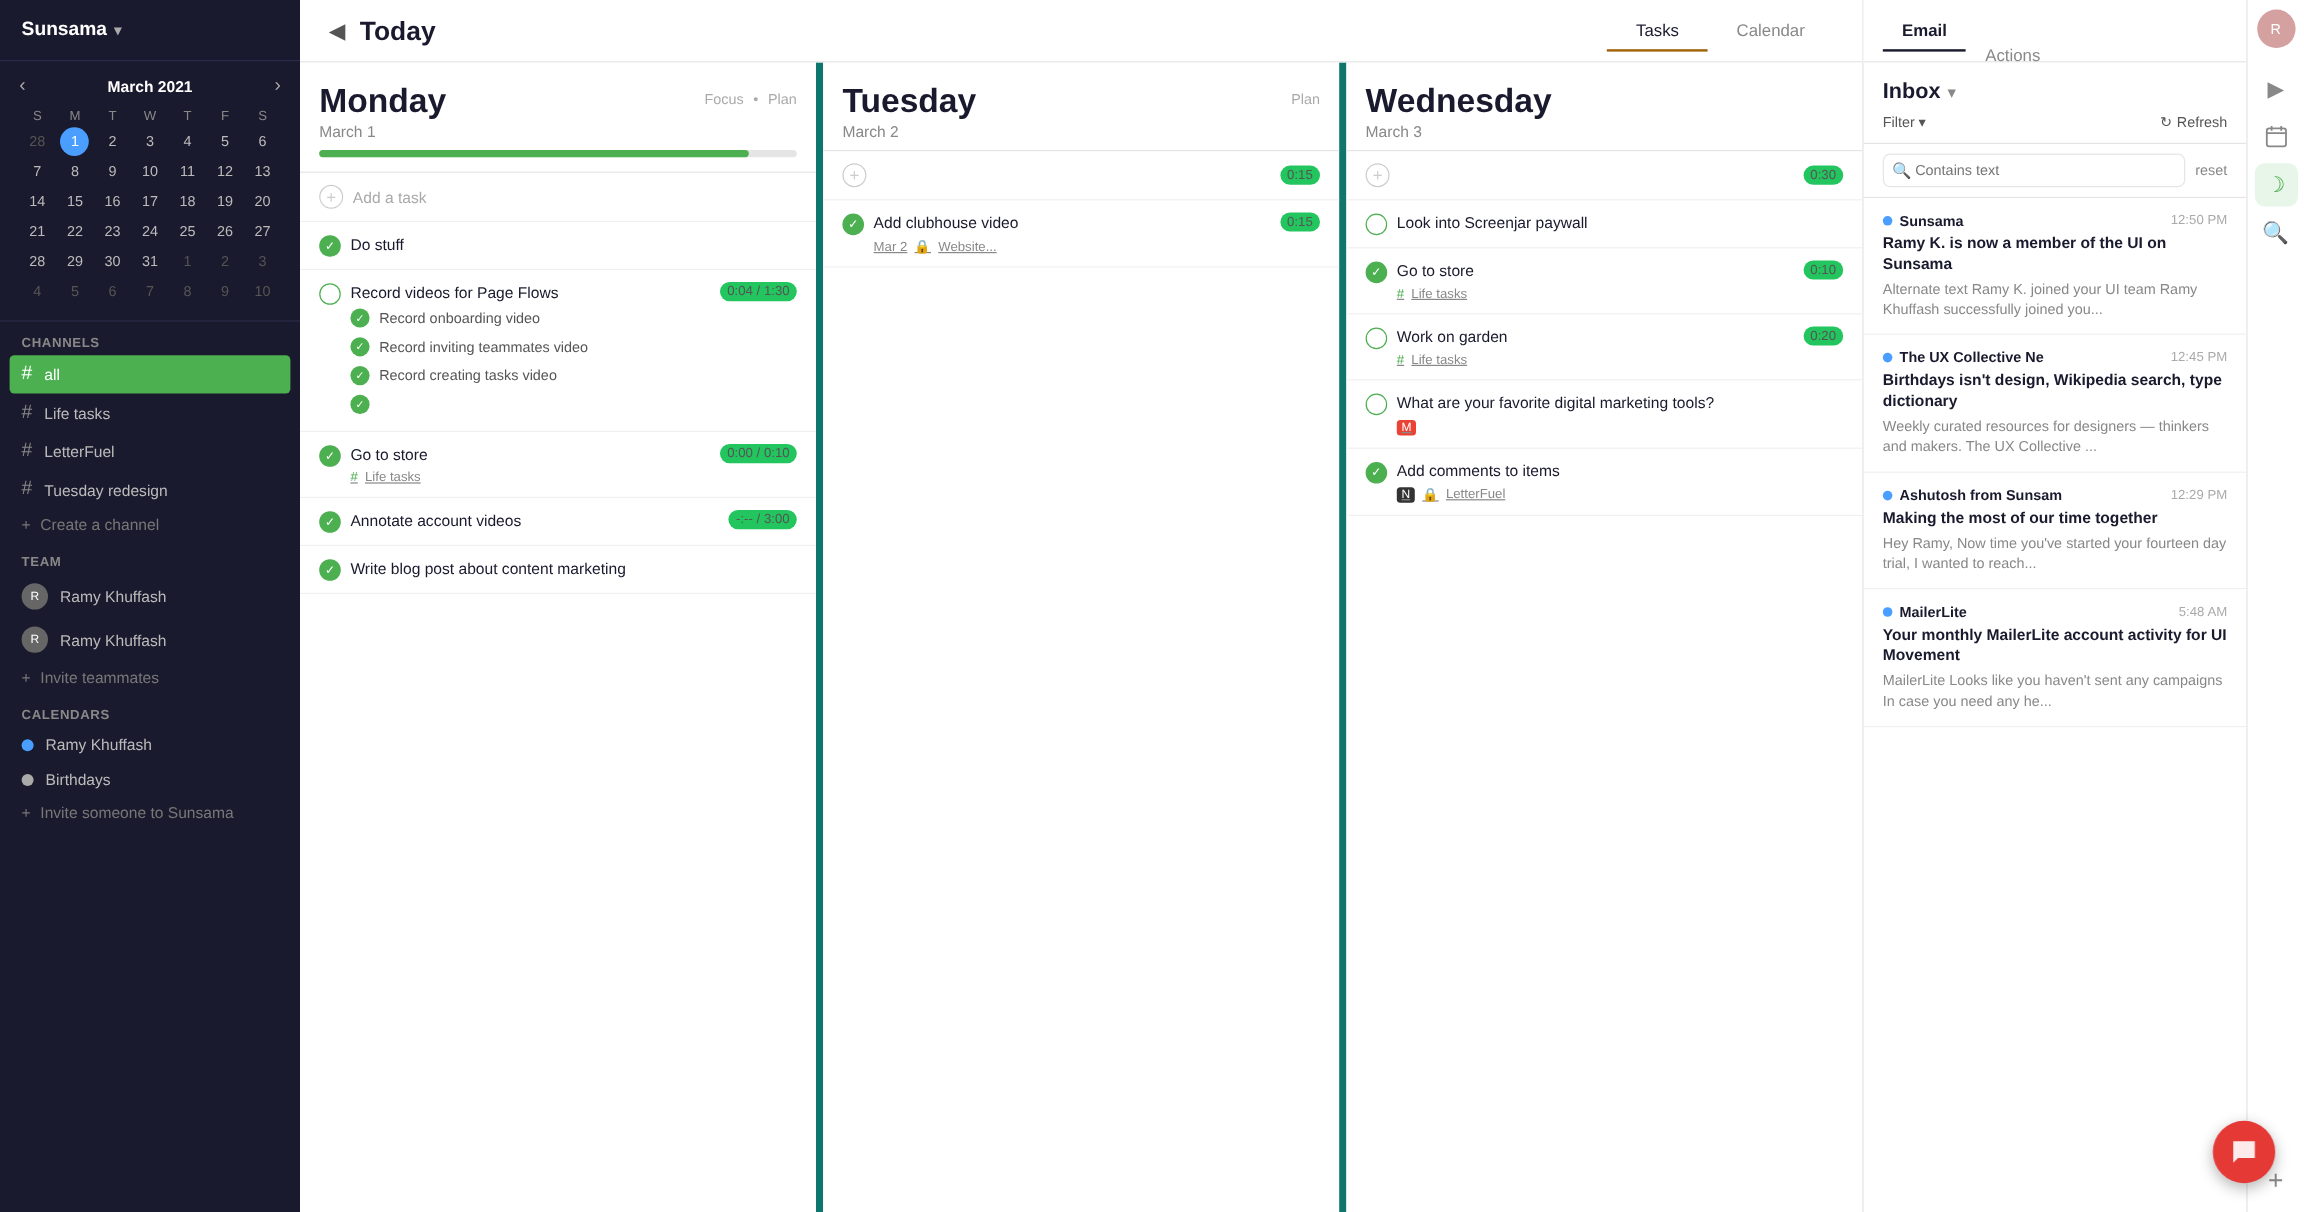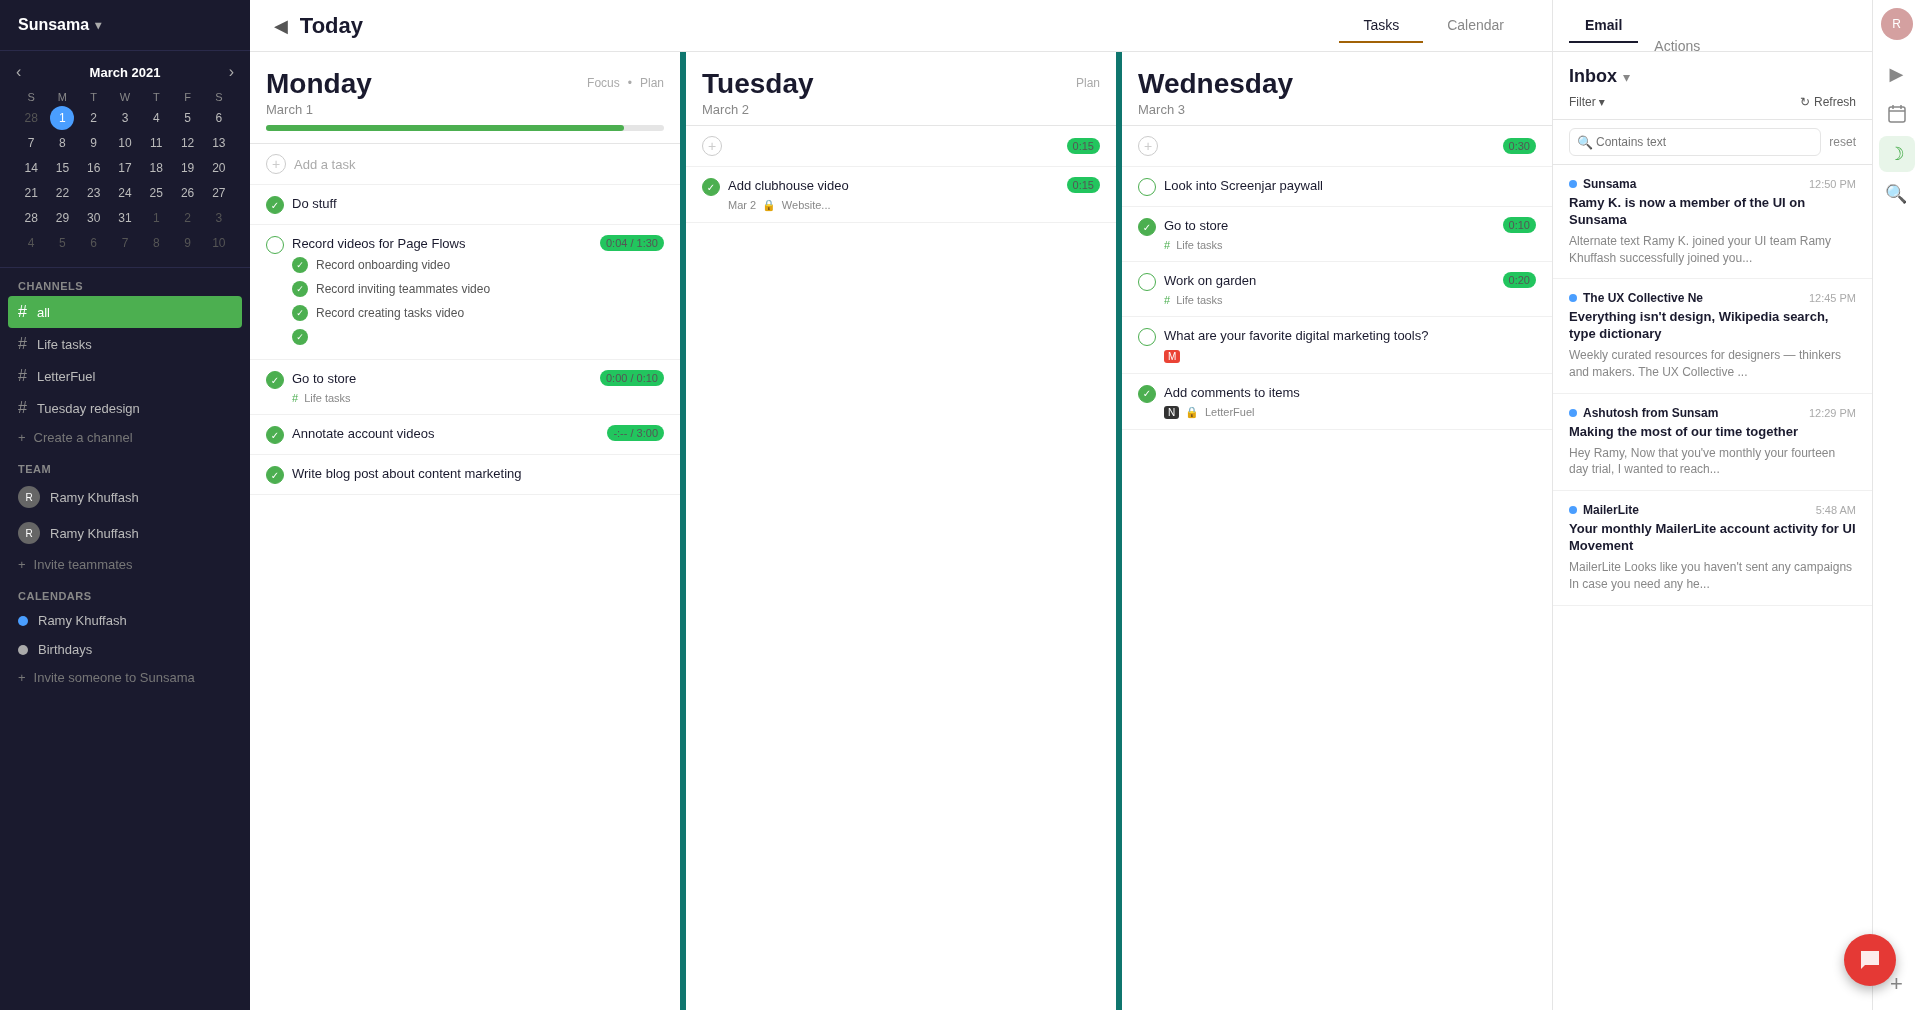--- a/index.html
+++ b/index.html
@@ -31,21 +31,21 @@
 
     
     .add-task-row { display: flex; align-items: center; gap: 8px; padding: 10px 16px; border-bottom: 1px solid #f0f0f0; cursor: pointer; color: #aaa; font-size: 13px; }
     .add-icon { width: 20px; height: 20px; border: 1.5px solid #ccc; border-radius: 50%; display: flex; align-items: center; justify-content: center; font-size: 14px; color: #ccc; }
 
     
     .task-card { padding: 10px 16px; border-bottom: 1px solid #f0f0f0; }
     .task-card-header { display: flex; justify-content: space-between; align-items: flex-start; }
     .task-title { font-size: 13px; color: #1a1a2e; font-weight: 500; line-height: 1.4; }
     .task-time-badge { background: #22c55e; color: #555; font-size: 11px; padding: 2px 6px; border-radius: 10px; white-space: nowrap; flex-shrink: 0; margin-left: 8px; }
-    .task-meta { display: flex; align-items: flex-start; gap: 6px; margin-top: 4px; font-size: 11px; color: #888; }
+    .task-meta { display: flex; align-items: center; gap: 6px; margin-top: 4px; font-size: 11px; color: #888; text-decoration: underline; }
     .task-check { width: 18px; height: 18px; border: 1.5px solid #ccc; border-radius: 50%; display: flex; align-items: center; justify-content: center; flex-shrink: 0; margin-top: 1px; }
     .task-check.done { border-color: #4caf50; background: #4caf50; color: #fff; font-size: 10px; }
     .task-check.partial { border-color: #4caf50; }
     .task-row { display: flex; gap: 8px; align-items: flex-start; }
     .task-main { flex: 1; }
     .sub-task { display: flex; align-items: center; gap: 8px; padding: 4px 0; }
     .sub-task-check { width: 16px; height: 16px; border-radius: 50%; background: #4caf50; display: flex; align-items: center; justify-content: center; font-size: 9px; color: #fff; flex-shrink: 0; }
     .sub-task-text { font-size: 12px; color: #555; }
 
     
@@ -495,34 +495,34 @@
     </div>
 
     <div class="inbox-item">
       <div class="inbox-item-header">
         <div class="inbox-sender">
           <span class="inbox-sender-dot"></span>
           <span>The UX Collective Ne</span>
         </div>
         <span class="inbox-time">12:45 PM</span>
       </div>
-      <div class="inbox-subject">Everything isn't design, Wikipedia search, type dictionary</div>
+      <div class="inbox-subject">Birthdays isn't design, Wikipedia search, type dictionary</div>
       <div class="inbox-preview">Weekly curated resources for designers — thinkers and makers. The UX Collective ...</div>
     </div>
 
     <div class="inbox-item">
       <div class="inbox-item-header">
         <div class="inbox-sender">
           <span class="inbox-sender-dot"></span>
           <span>Ashutosh from Sunsam</span>
         </div>
         <span class="inbox-time">12:29 PM</span>
       </div>
       <div class="inbox-subject">Making the most of our time together</div>
-      <div class="inbox-preview">Hey Ramy, Now that you've monthly your fourteen day trial, I wanted to reach...</div>
+      <div class="inbox-preview">Hey Ramy, Now time you've started your fourteen day trial, I wanted to reach...</div>
     </div>
 
     <div class="inbox-item">
       <div class="inbox-item-header">
         <div class="inbox-sender">
           <span class="inbox-sender-dot"></span>
           <span>MailerLite</span>
         </div>
         <span class="inbox-time">5:48 AM</span>
       </div>

